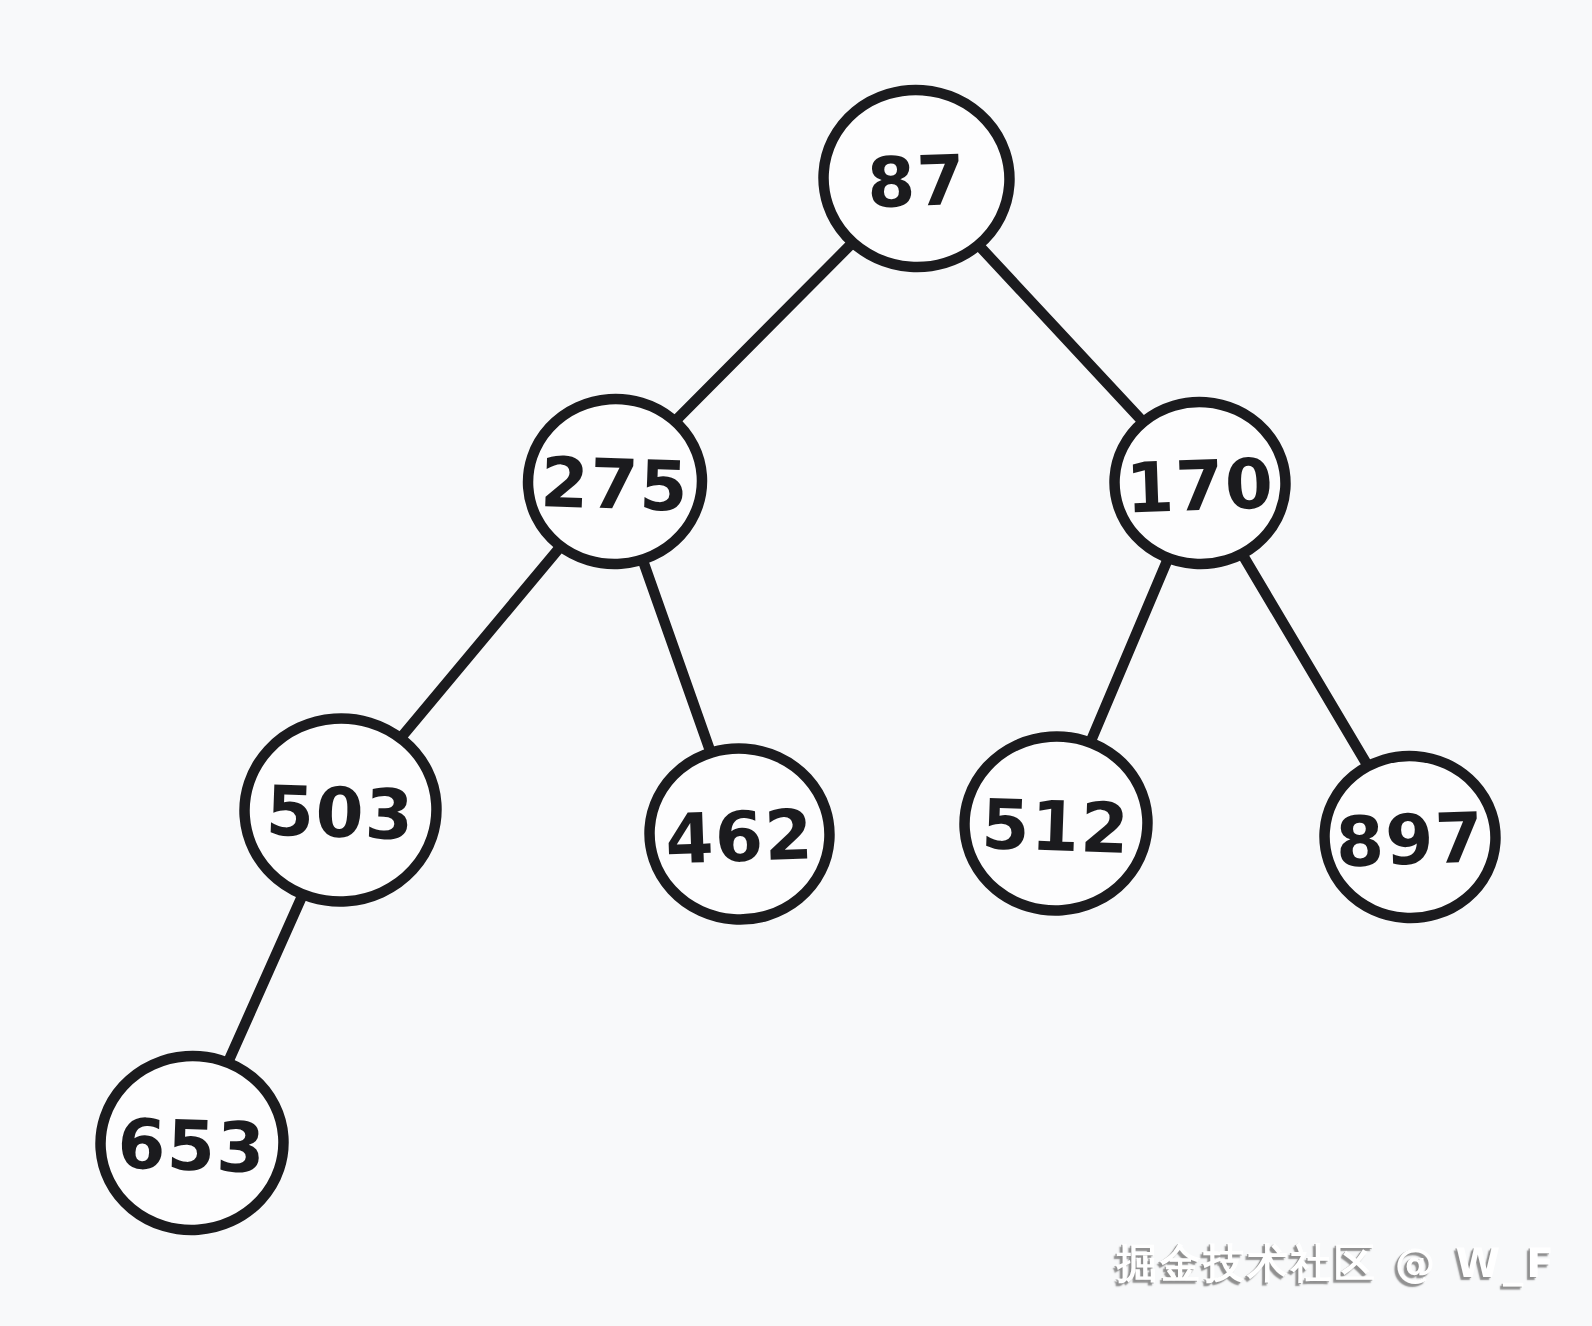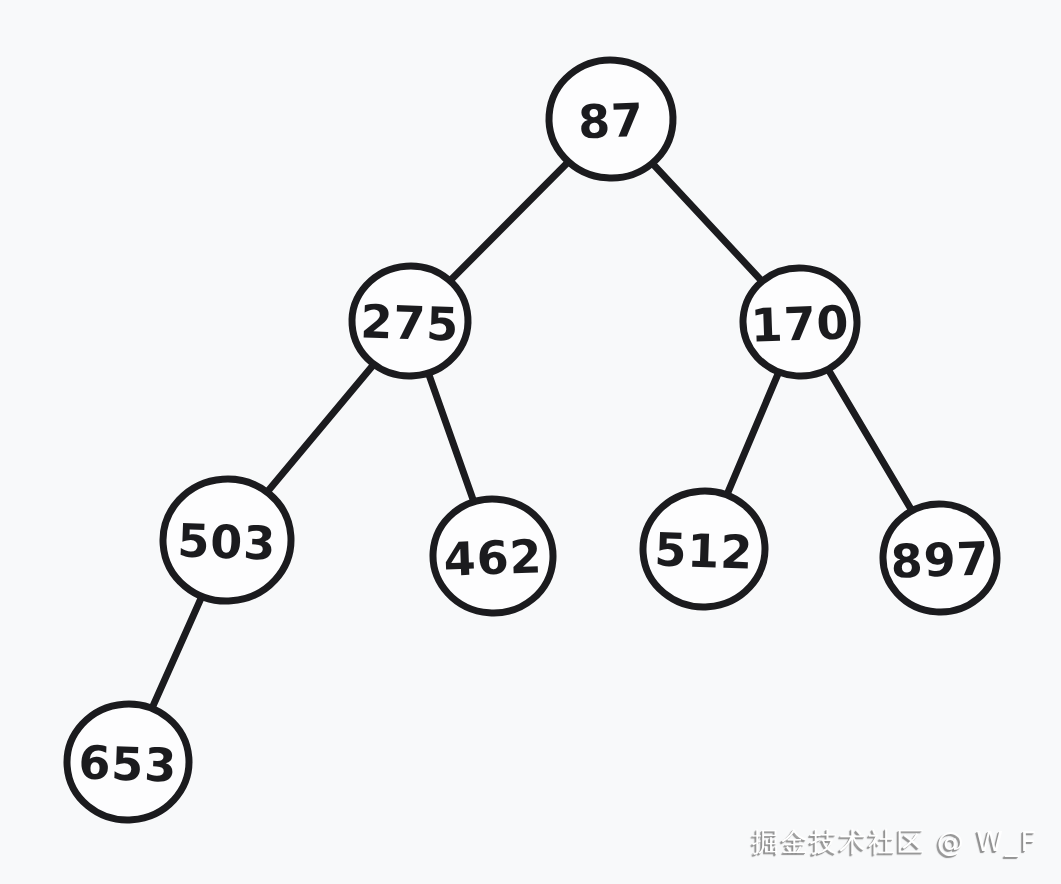--- a/index.html
+++ b/index.html
@@ -27,21 +27,21 @@
   .node-label {
     font-family: "DejaVu Sans", "Liberation Sans", sans-serif;
     font-weight: 700;
     letter-spacing: 1px;
   }
   .watermark {
     position: absolute;
     right: 23px;
     bottom: 24px;
     font-size: 27px;
-    font-weight: 400;
+    font-weight: 700;
     letter-spacing: 2px;
     color: #ffffff;
     text-shadow: -2px 2px 1px #8f8f8f, -1px 1px 0 #aaaaaa;
     user-select: none;
     white-space: nowrap;
   }
 </style>
 </head>
 <body>
 

